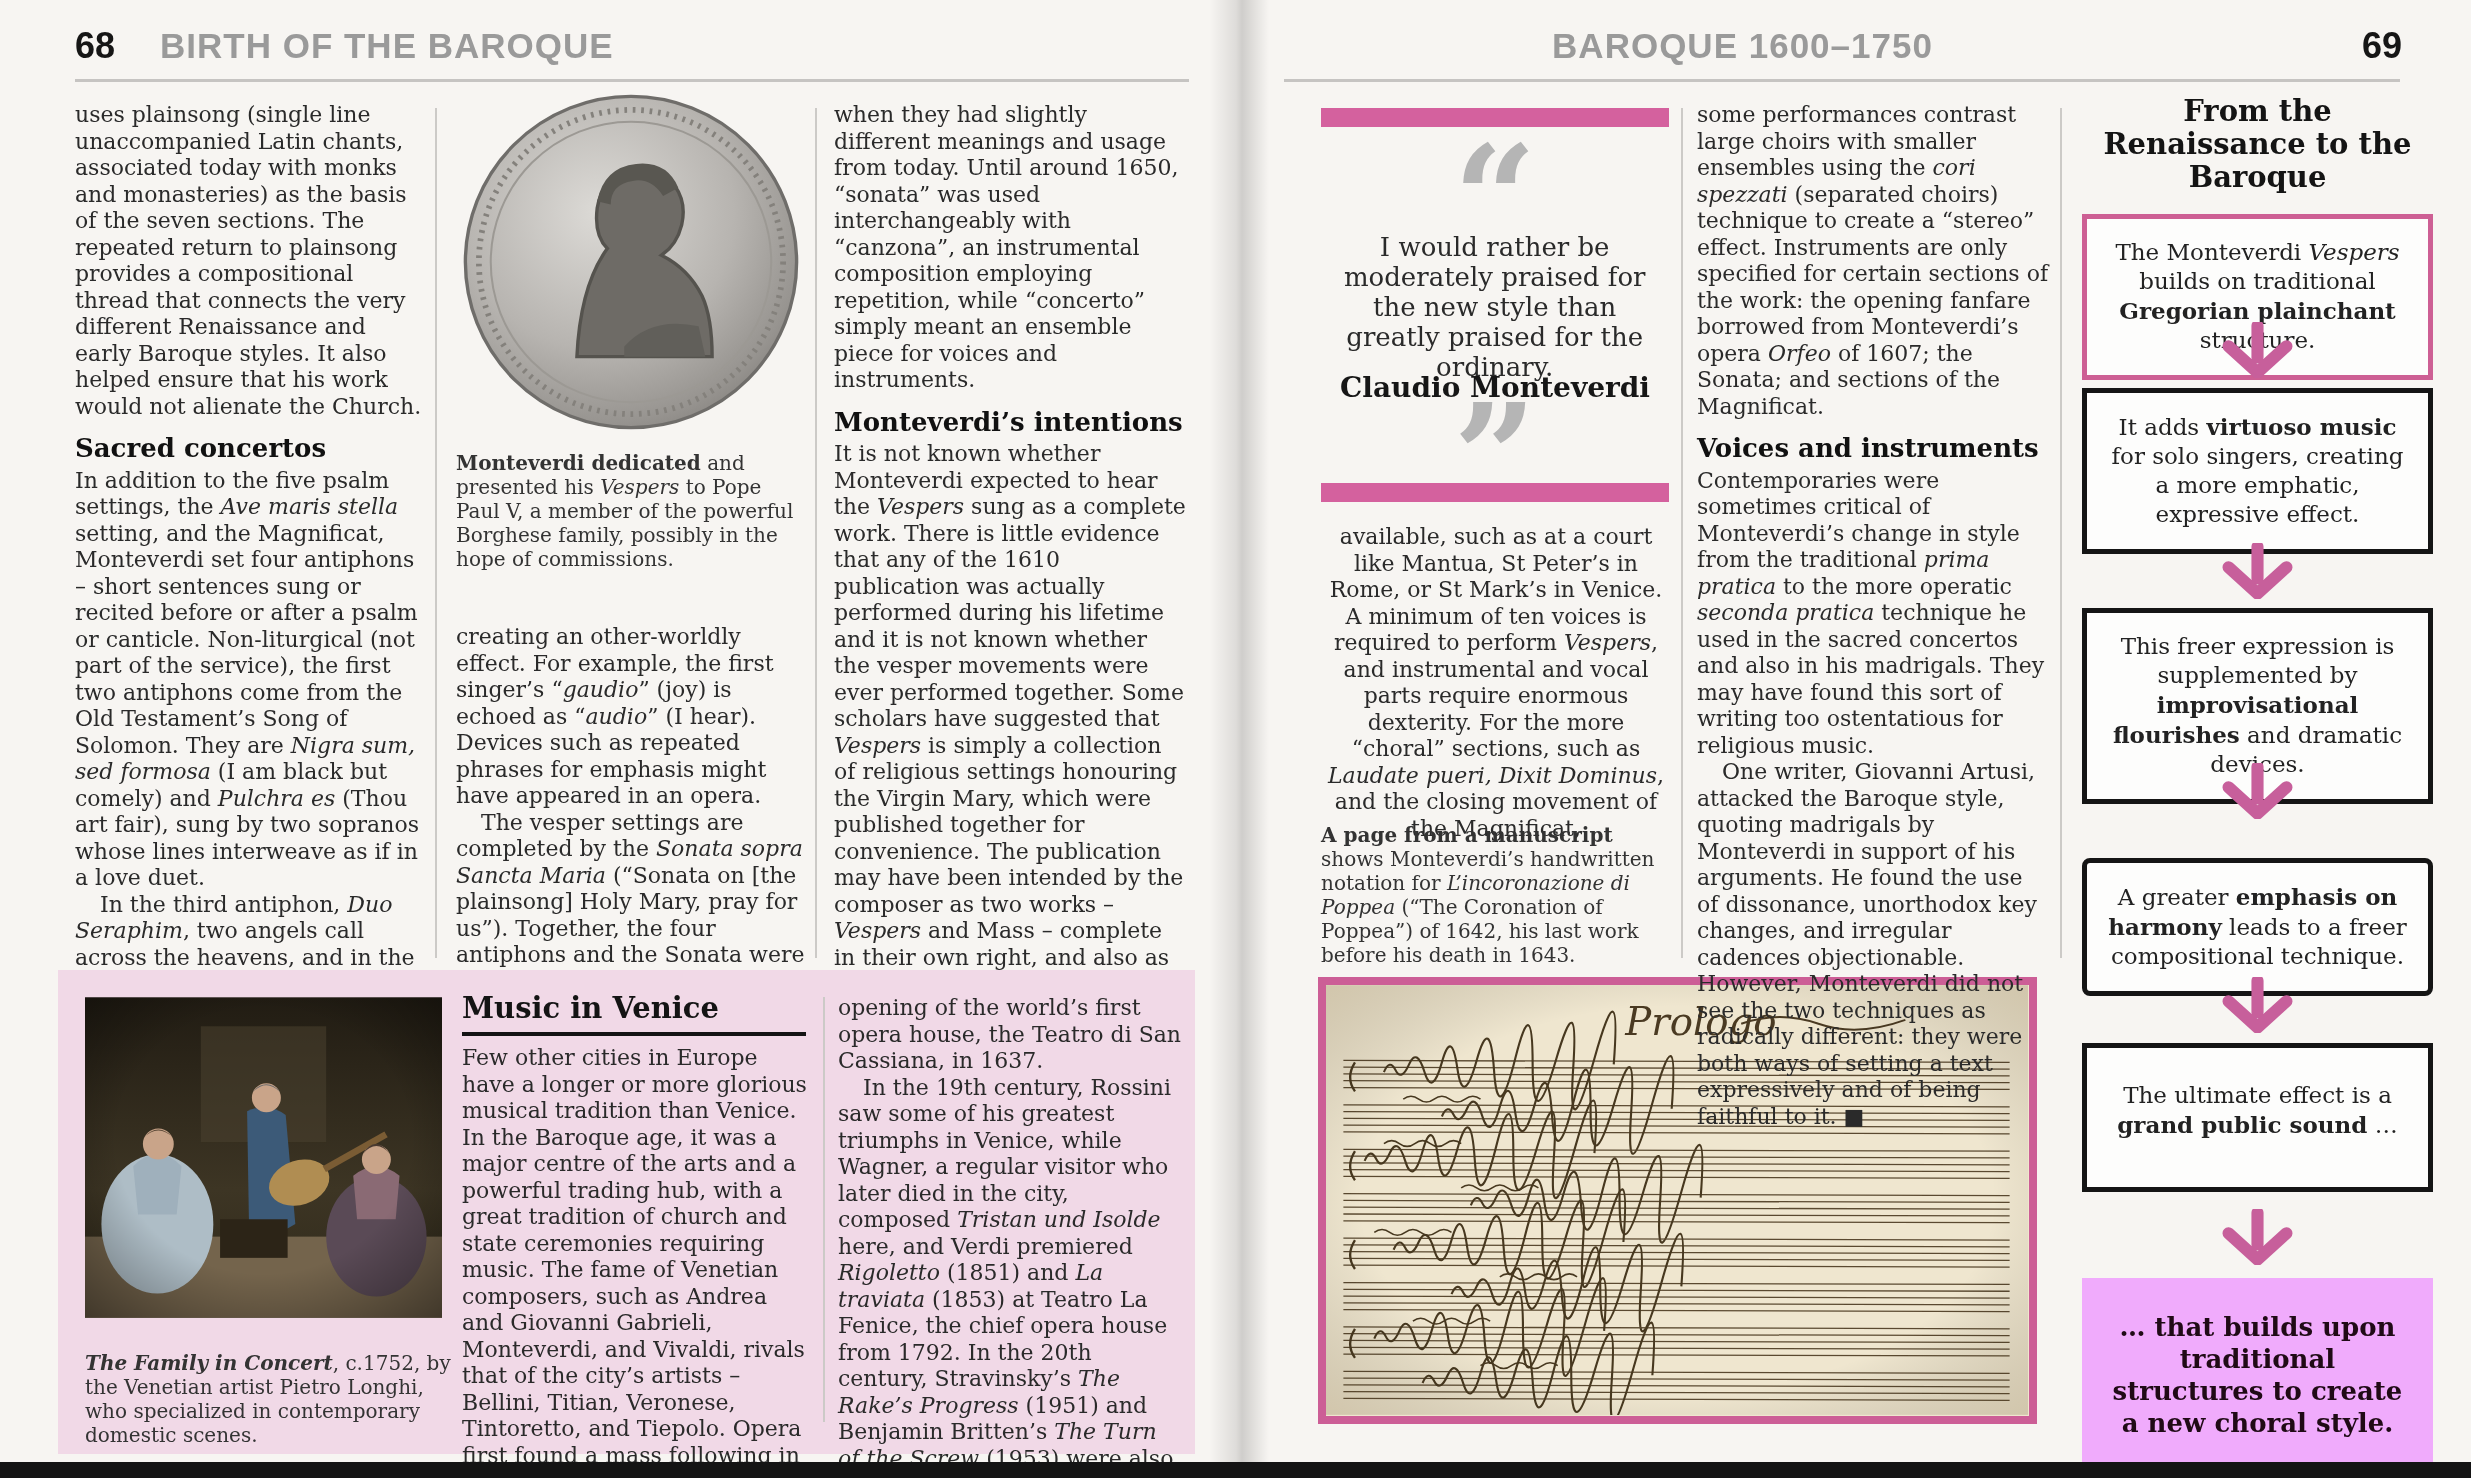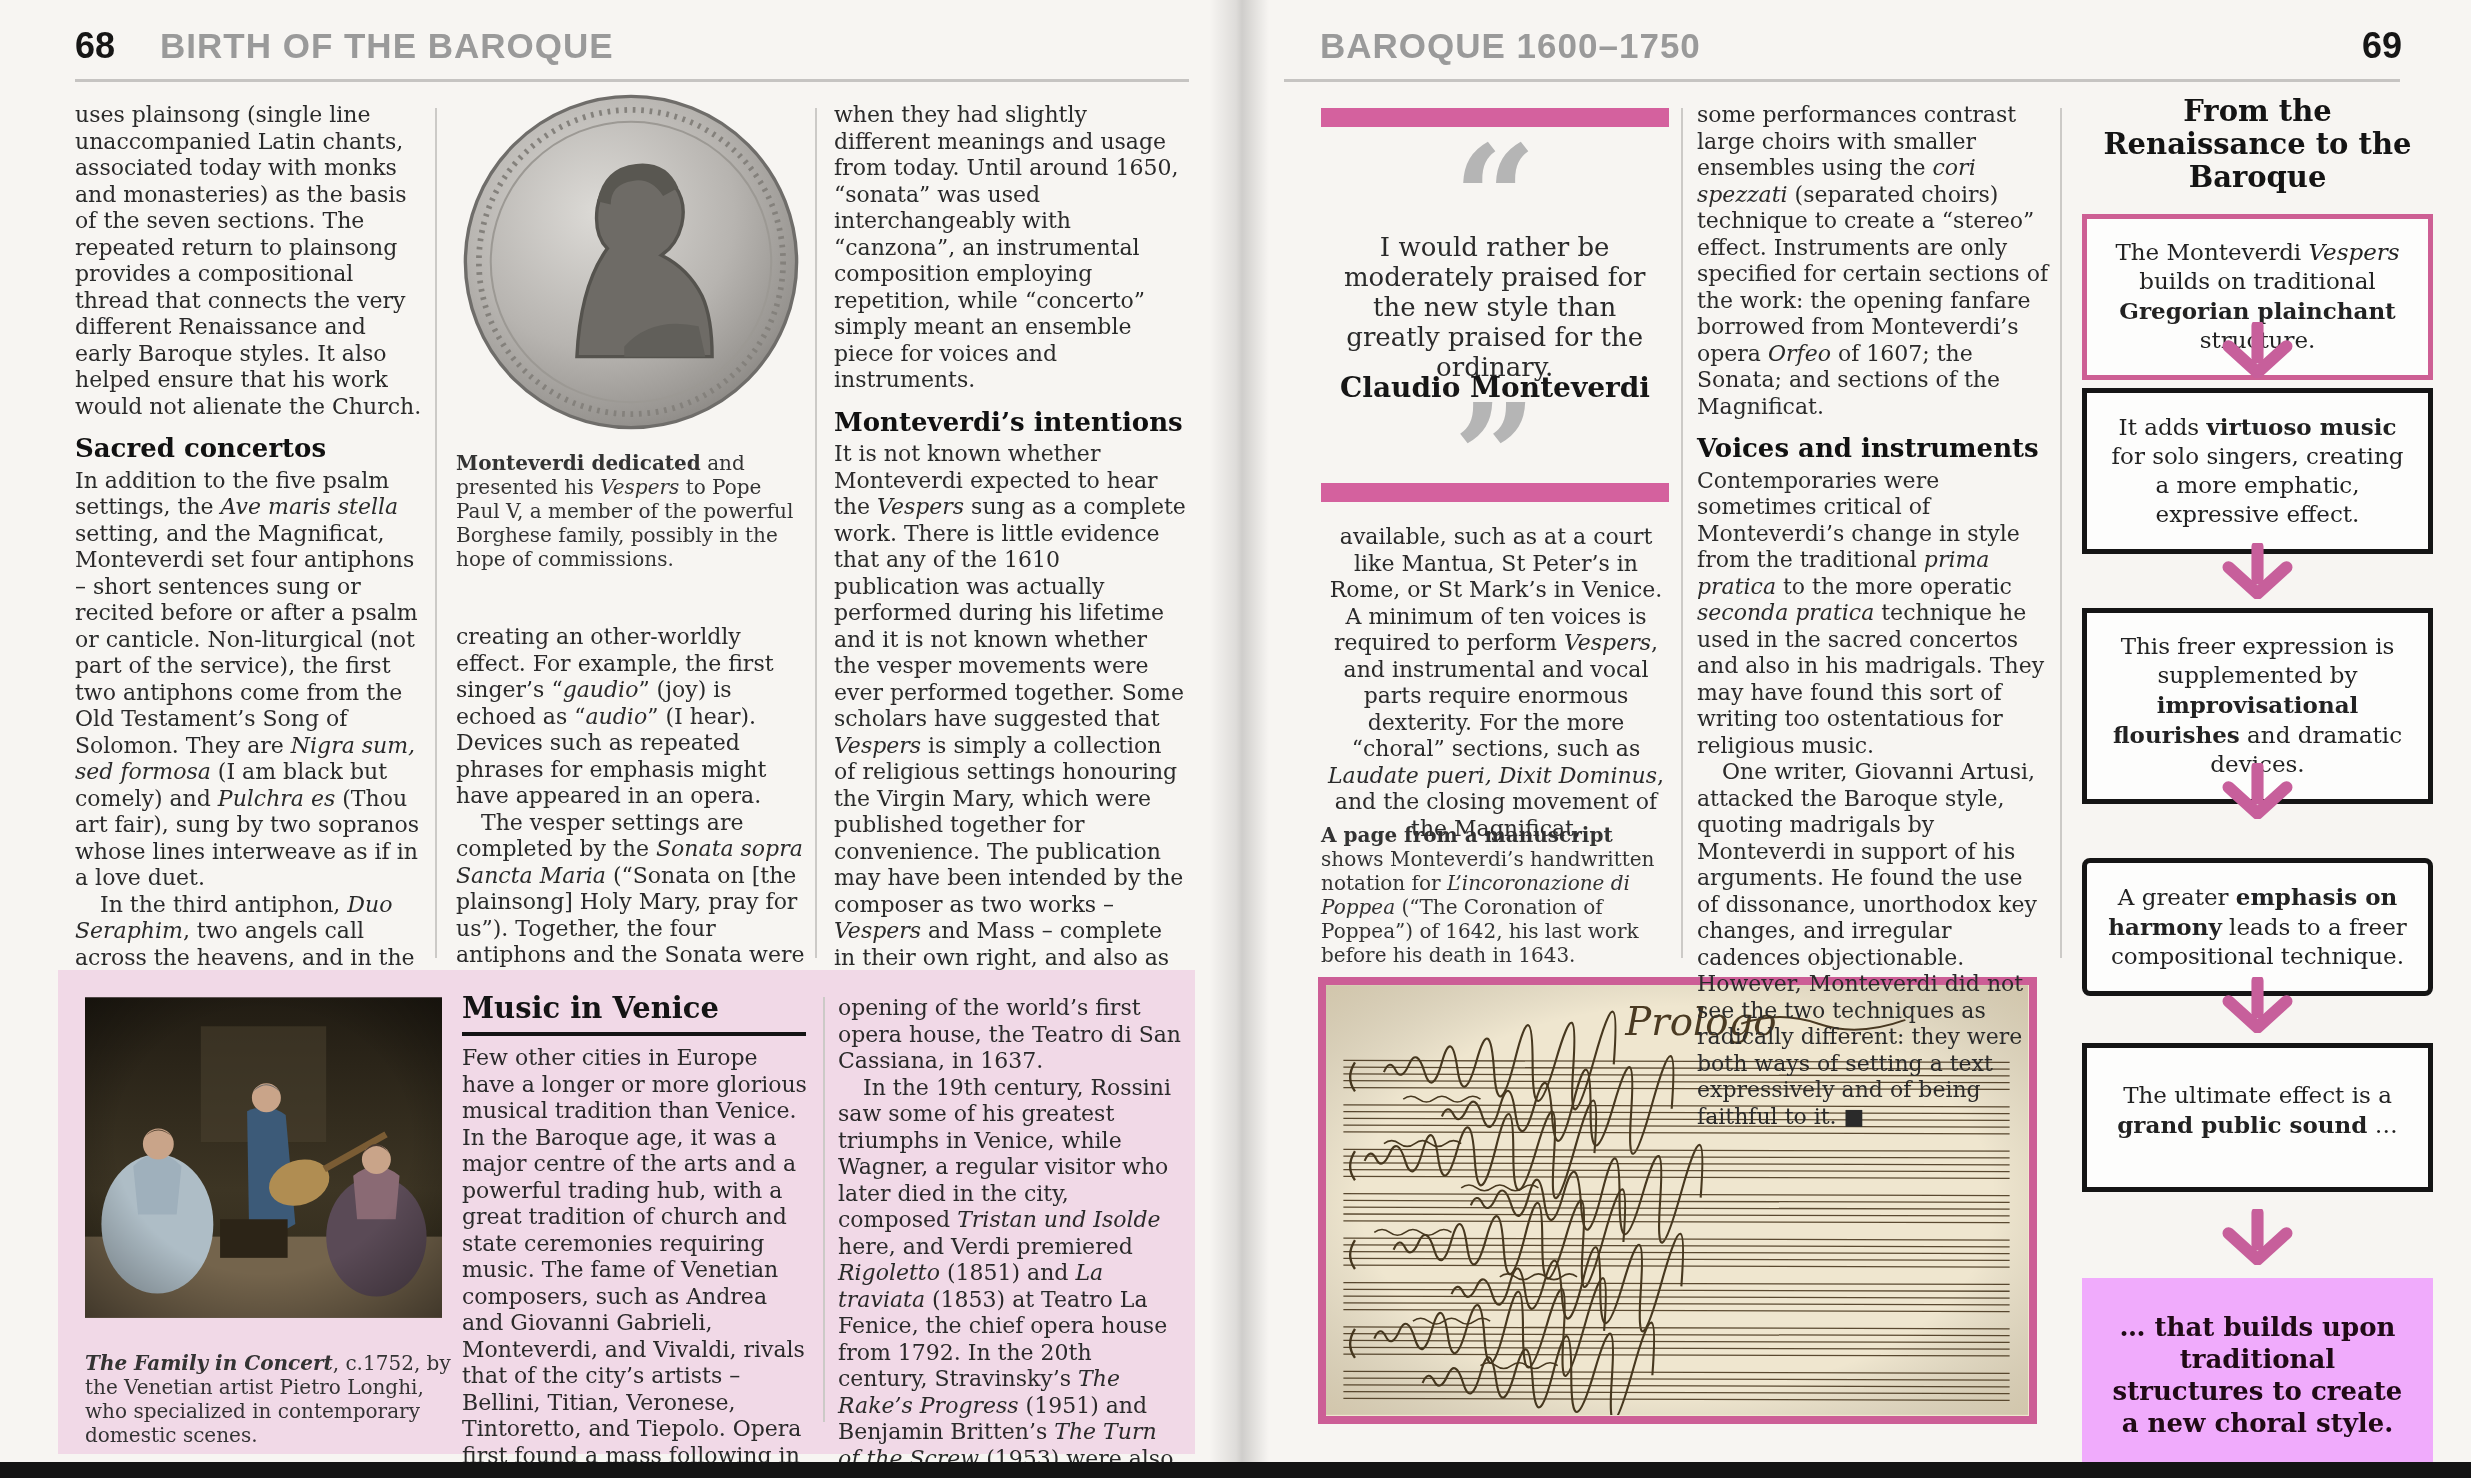--- a/index.html
+++ b/index.html
@@ -131,21 +131,21 @@
     </div>
     <div class="abs divider" style="left:765px;top:27px;height:425px;"></div>
     <div class="bodycol abs" style="left:780px;top:25px;width:344px;">
       <p>opening of the world’s first opera house, the Teatro di San Cassiana, in 1637.</p>
       <p class="indent">In the 19th century, Rossini saw some of his greatest triumphs in Venice, while Wagner, a regular visitor who later died in the city, composed <i>Tristan und Isolde</i> here, and Verdi premiered <i>Rigoletto</i> (1851) and <i>La traviata</i> (1853) at Teatro La Fenice, the chief opera house from 1792. In the 20th century, Stravinsky’s <i>The Rake’s Progress</i> (1951) and Benjamin Britten’s <i>The Turn of the Screw</i> (1953) were also premiered here.</p>
     </div>
   </div>
 
   <div class="abs gutter-shadow" style="left:1209px;top:0;width:60px;height:1462px;"></div>
 
-  <div class="abs runhead" style="left:1320px;top:26px;width:1037px;text-align:left;">BAROQUE 1600–1750</div>
+  <div class="abs runhead" style="left:1224px;top:26px;width:1037px;text-align:center;">BAROQUE 1600–1750</div>
   <div class="abs pagenum" style="left:2362px;top:25px;">69</div>
   <div class="abs headrule" style="left:1284px;top:79px;width:1116px;"></div>
 
   <div class="abs divider" style="left:1681px;top:108px;height:850px;"></div>
   <div class="abs divider" style="left:2060px;top:108px;height:850px;"></div>
 
   <div class="abs" style="left:1321px;top:108px;width:348px;height:394px;">
     <div class="qbar abs" style="left:0;top:0;width:100%;"></div>
     <div class="qmark abs" style="left:0;top:37px;width:100%;">“</div>
     <div class="qtext abs" style="left:9.7px;top:124px;width:328px;">I would rather be moderately praised for the new style than greatly praised for the ordinary.</div>

